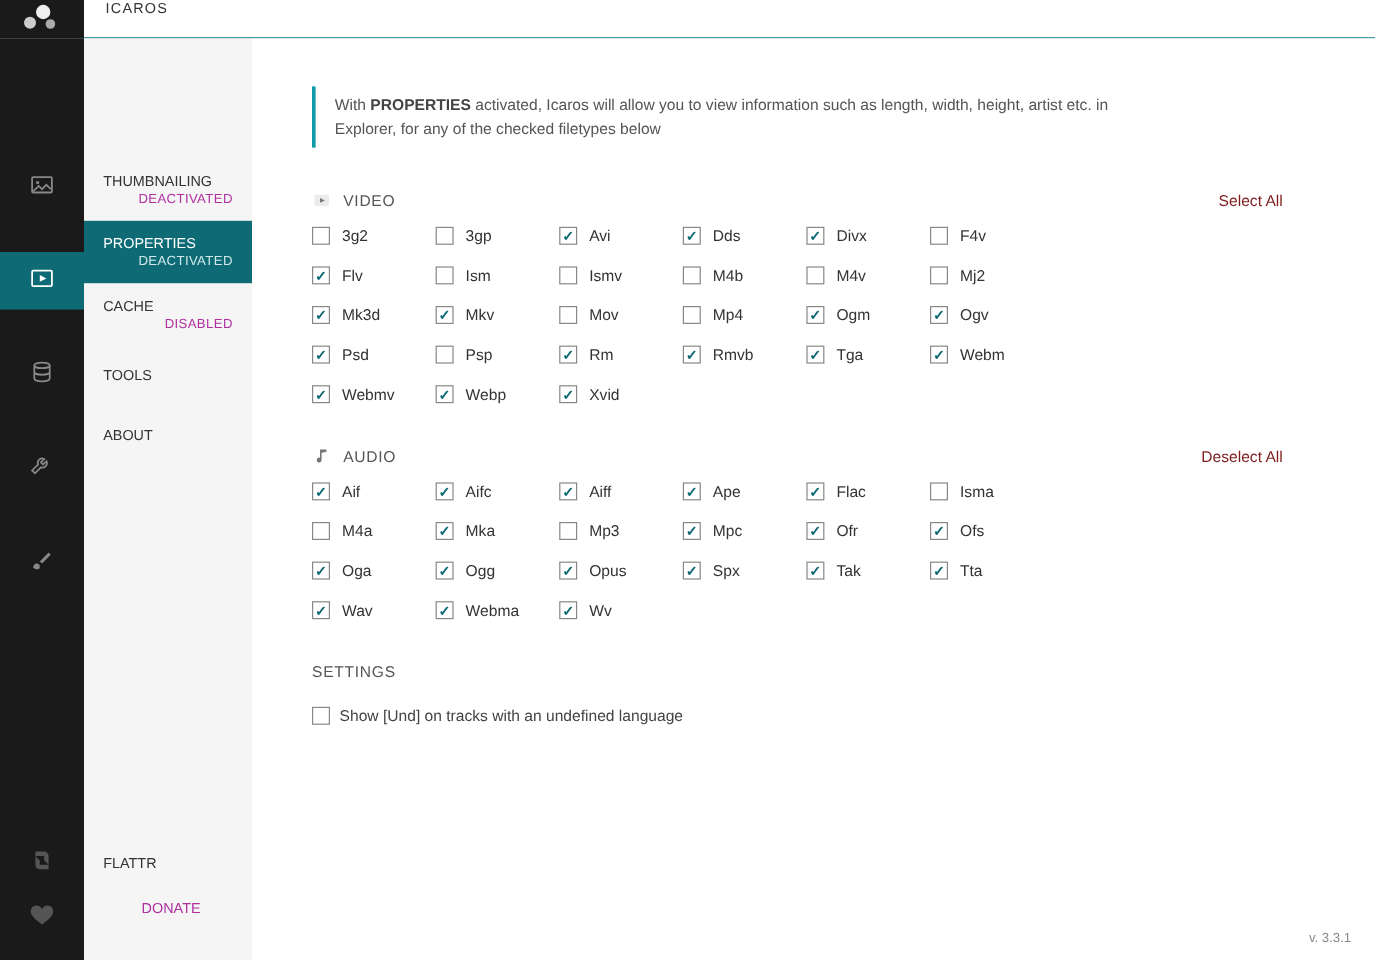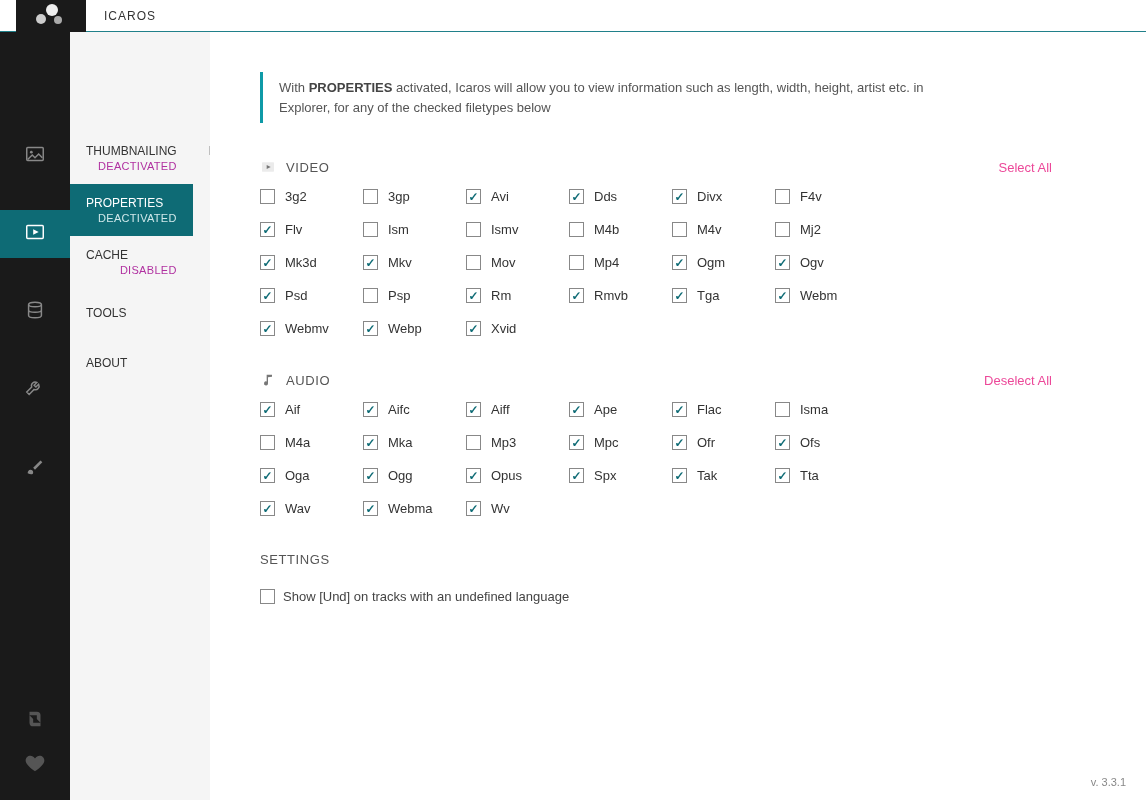--- a/index.html
+++ b/index.html
@@ -1,57 +1,57 @@
 <!DOCTYPE html>
 <html><head>
 <meta charset="utf-8">
 <style>
 * { margin: 0; padding: 0; box-sizing: border-box; font-family: "Segoe UI", Arial, sans-serif; }
 body { width: 1146px; height: 800px; background: #fff; overflow: hidden; position: relative; }
 
-.titlebar { height: 32px; background: #fff; border-bottom: 1px solid #20808a; display: flex; align-items: center; padding-left: 16px; }
+.titlebar { height: 32px; background: #fff; border-bottom: 1px solid #20808a; display: flex; padding-left: 0; }
 .logo-corner { width: 70px; height: 32px; background: #1a1a1a; display: flex; align-items: center; justify-content: center; }
 .logo-dots { position: relative; width: 30px; height: 24px; }
 .logo-dots .d1 { position: absolute; width: 10px; height: 10px; border-radius: 50%; background: #ccc; left: 0; top: 10px; }
 .logo-dots .d2 { position: absolute; width: 12px; height: 12px; border-radius: 50%; background: #eee; left: 10px; top: 0; }
 .logo-dots .d3 { position: absolute; width: 8px; height: 8px; border-radius: 50%; background: #aaa; left: 18px; top: 12px; }
 .app-title { margin-left: 18px; font-size: 12px; letter-spacing: 1px; color: #333; }
 .title-actions { margin-left: auto; display: flex; align-items: center; gap: 0; }
 .title-btn { width: 30px; height: 32px; display: flex; align-items: center; justify-content: center; cursor: pointer; color: #333; font-size: 14px; }
 
 .app-body { display: flex; height: calc(800px - 32px); }
 .iconbar { width: 70px; background: #1a1a1a; display: flex; flex-direction: column; align-items: center; padding-top: 100px; gap: 30px; }
 .iconbar .icon-slot { width: 70px; height: 48px; display: flex; align-items: center; justify-content: center; color: #888; }
 .iconbar .icon-slot.active { background: #0e6b75; color: #fff; }
 .iconbar .icon-slot svg { width: 22px; height: 22px; fill: currentColor; }
 .iconbar-spacer { flex: 1; }
 .iconbar-bottom { display: flex; flex-direction: column; align-items: center; gap: 18px; padding-bottom: 22px; }
 .iconbar-bottom .bicon { color: #555; }
 .iconbar-bottom .bicon svg { width: 22px; height: 22px; fill: currentColor; }
 
-.sidebar { width: 140px; background: #f5f5f5; display: flex; flex-direction: row; padding-top: 100px; }
+.sidebar { width: 140px; background: #f5f5f5; display: flex; flex-direction: column; padding-top: 100px; }
 .sidebar .nav-item { padding: 12px 16px; font-size: 12px; color: #333; cursor: pointer; }
 .sidebar .nav-item .status { font-size: 11px; color: #b030a0; display: block; margin-top: 2px; letter-spacing: 0.3px; text-align: right; }
 .sidebar .nav-item.active { background: #0e6b75; color: #fff; }
 .sidebar .nav-item.active .status { color: #d0e8ea; }
 .sidebar .nav-item.single { padding: 18px 16px; }
 .sidebar-spacer { flex: 1; }
 .sidebar .bottom-links { padding-bottom: 24px; }
 .sidebar .bottom-links .nav-item { padding: 12px 16px; }
 .sidebar .bottom-links .donate { color: #b030a0; padding-left: 48px; }
 
 .content { flex: 1; background: #fff; padding: 40px 50px 20px 50px; overflow-y: auto; position: relative; }
 .intro { border-left: 3px solid #0e9aa7; padding: 6px 16px; font-size: 13px; color: #555; line-height: 1.5; max-width: 720px; margin-bottom: 36px; }
 .intro .hl { font-weight: 600; color: #444; }
 
 .section-head { display: flex; align-items: center; margin-bottom: 14px; }
 .section-head .sicon { width: 16px; height: 16px; margin-right: 10px; color: #777; }
 .section-head .sicon svg { width: 16px; height: 16px; fill: currentColor; }
 .section-head .stitle { font-size: 13px; letter-spacing: 0.6px; color: #555; }
-.section-head .action-link { margin-left: auto; font-size: 13px; color: #ec4899; cursor: pointer; margin-right: 44px; }
+.section-head .action-link { margin-left: auto; font-size: 13px; color: #7f1d1d; cursor: pointer; margin-right: 27px; }
 
 .cb-grid { display: grid; grid-template-columns: repeat(6, 1fr); row-gap: 18px; column-gap: 8px; margin-bottom: 36px; max-width: 610px; }
 .cb-item { display: flex; align-items: flex-end; gap: 10px; font-size: 13px; color: #333; cursor: pointer; }
 .cb-box { width: 15px; height: 15px; border: 1px solid #888; background: #fff; display: flex; align-items: center; justify-content: center; flex-shrink: 0; }
 .cb-box.checked::after { content: "✓"; font-size: 12px; line-height: 1; color: #0e6b75; font-weight: bold; }
 
 .settings-head { font-size: 13px; letter-spacing: 0.6px; color: #555; margin-bottom: 22px; margin-top: 22px; }
 .setting-row { display: flex; align-items: center; gap: 8px; font-size: 13px; color: #444; }
 
 .version { position: absolute; right: 20px; bottom: 12px; font-size: 11px; color: #888; }

